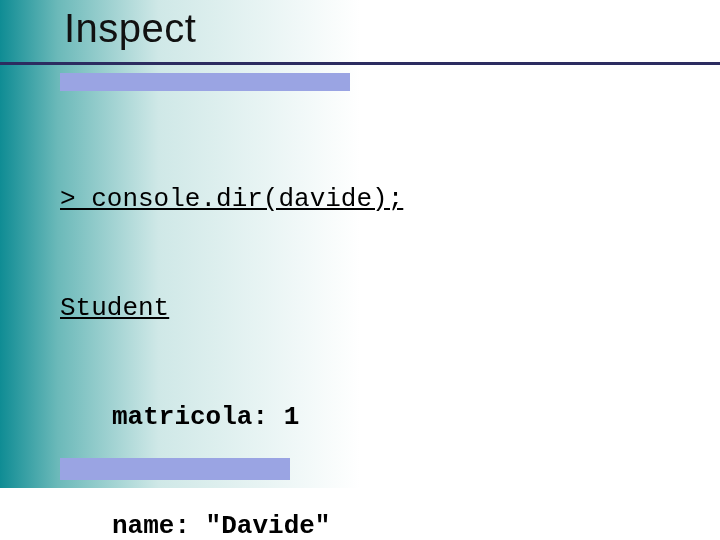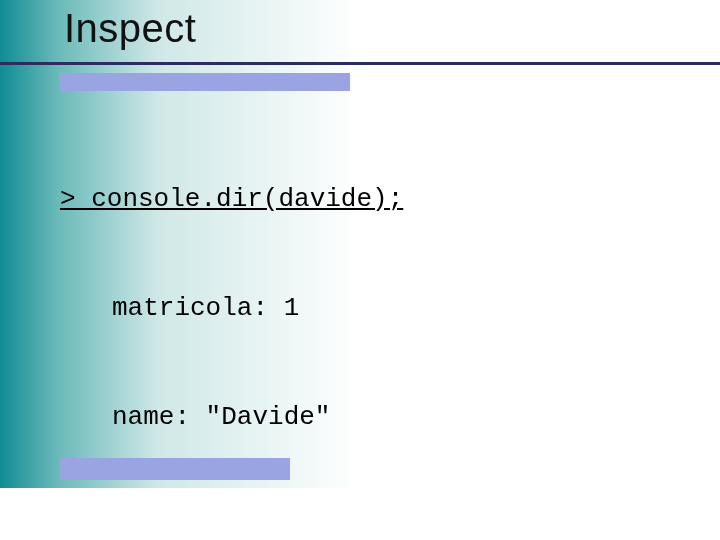--- a/index.html
+++ b/index.html
@@ -58,34 +58,35 @@
   .code {
     position: absolute;
     left: 60px;
     top: 108px;
     font-family: "Courier New", Courier, monospace;
     font-size: 26px;
     line-height: 1.4;
     color: #000;
     white-space: pre;
   }
-  .code .ind1 { padding-left: 52px; display: block; }
+  .code .ind1 { padding-left: 52px; display: block; font-weight: bold; }
   .code .row  { display: block; text-decoration: underline; }
 </style>
 </head>
 <body>
 
 <div class="slide">
 
   <div class="title">Inspect</div>
   <div class="hr"></div>
   <div class="accent"></div>
 
   <div class="code">
     <span class="row">&gt; console.dir(davide);</span>
+    <span class="row">Student</span>
     <span class="ind1">matricola: 1</span>
     <span class="ind1">name: "Davide"</span>
     
     
     
     
     
     
   </div>
 

